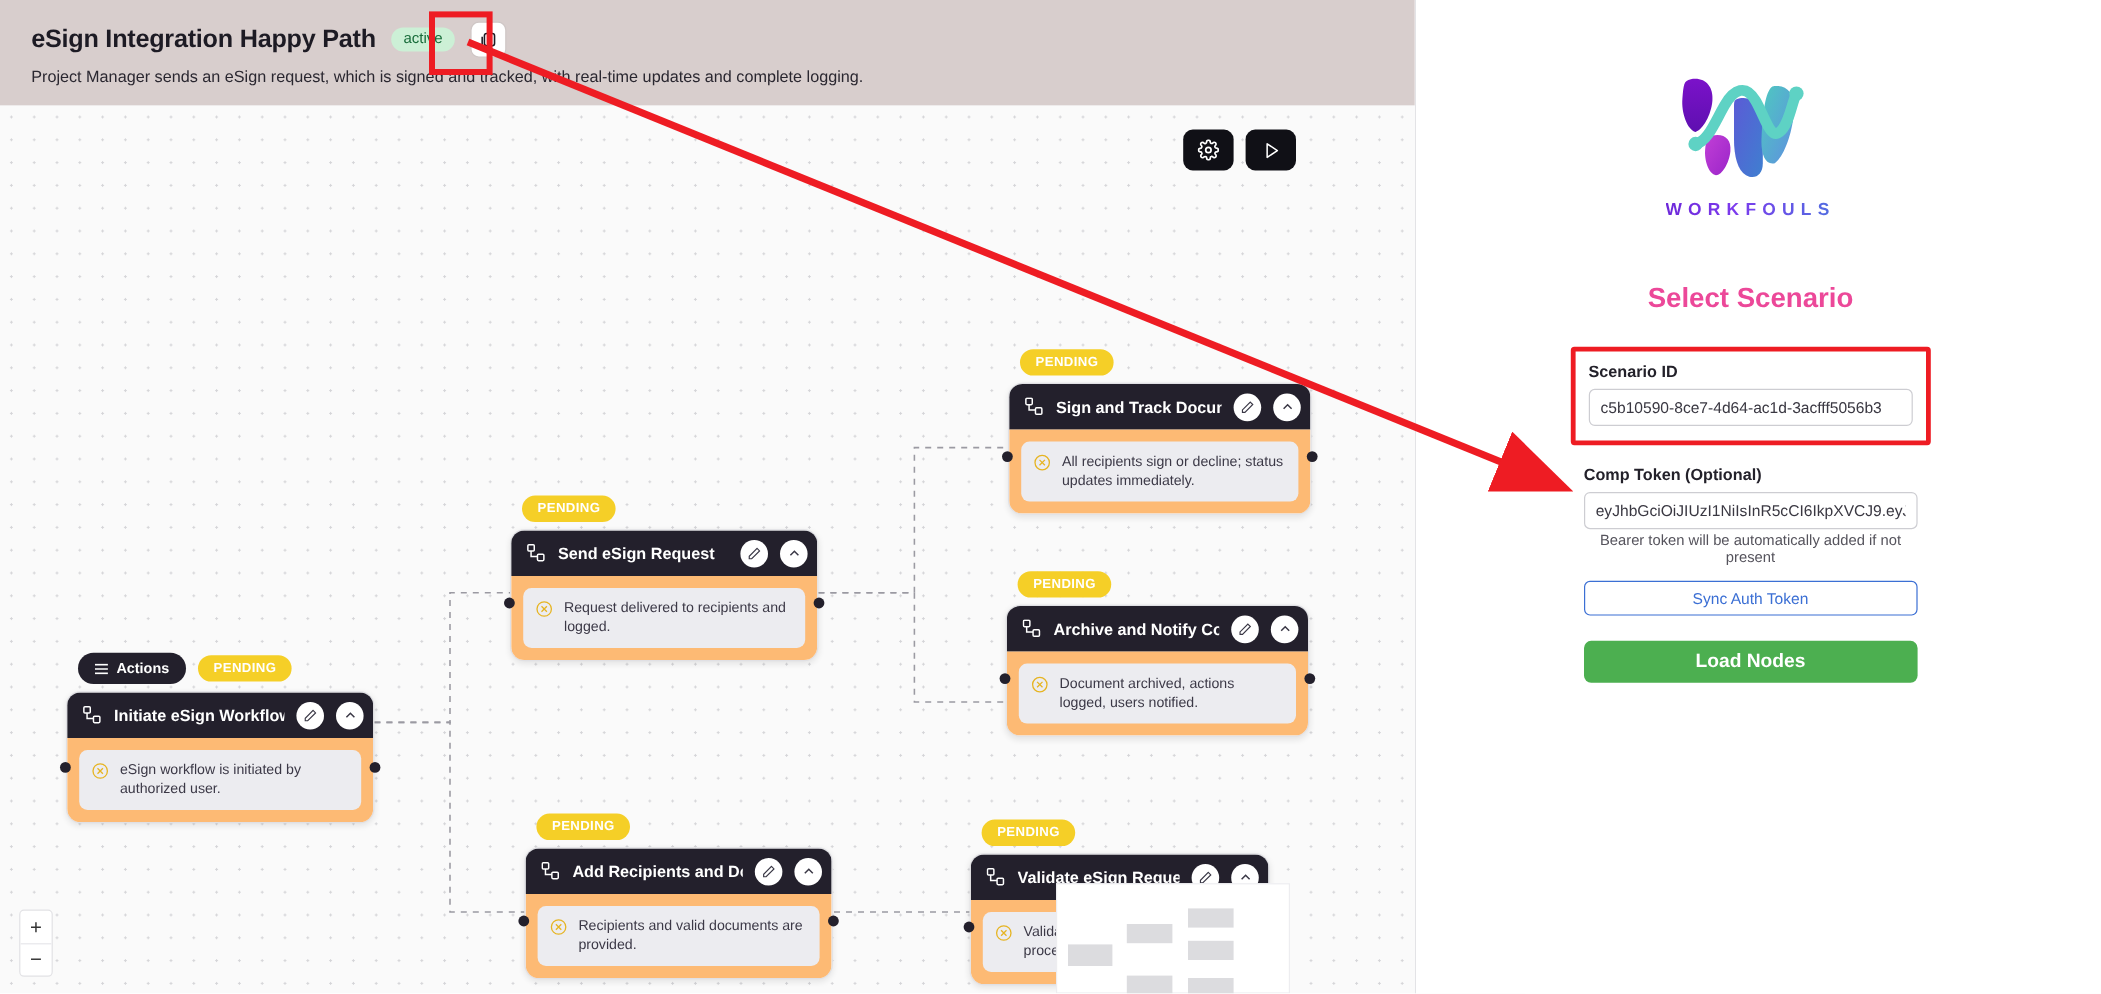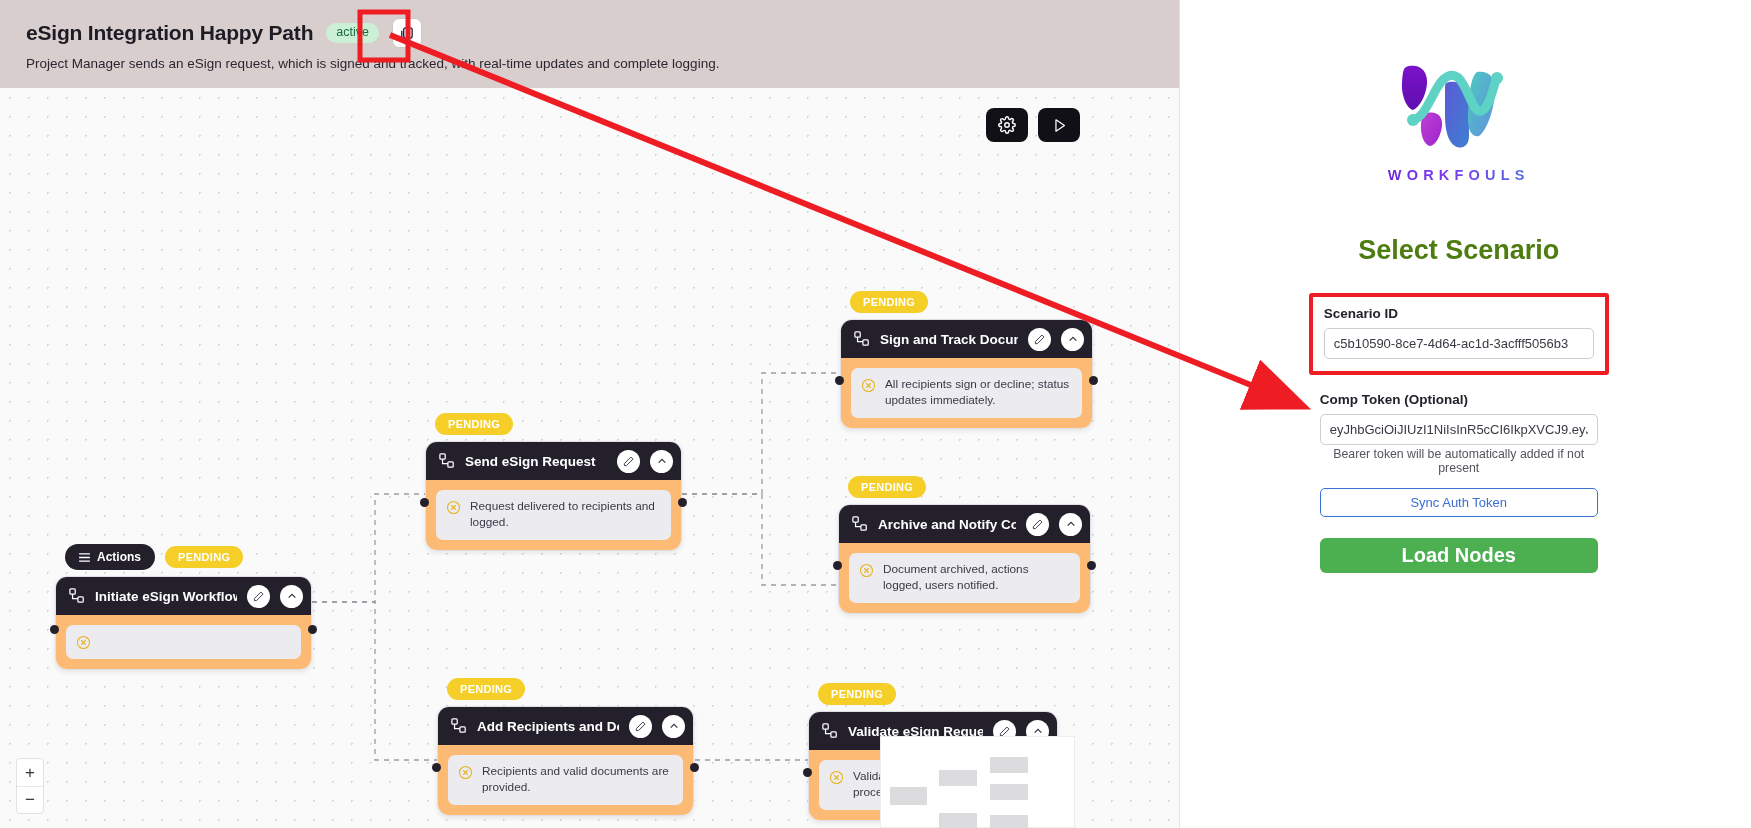--- a/index.html
+++ b/index.html
@@ -144,21 +144,21 @@
     padding-top: 58px;
   }
   .logo-wrap { display: flex; flex-direction: column; align-items: center; }
   .brand-name {
     margin-top: 11px; font-size: 14.5px; font-weight: bold;
     letter-spacing: 5.2px; color: #5b21b6;
     background: linear-gradient(90deg,#6d28d9 0%,#7c3aed 40%,#4f6fe0 100%);
     -webkit-background-clip: text; background-clip: text; color: transparent;
   }
   .panel-title {
-    margin-top: 52px; font-size: 27px; font-weight: bold; color: #4d7c0f;
+    margin-top: 52px; font-size: 23px; font-weight: bold; color: #ec4899;
   }
   .form { width: 278px; margin-top: 27px; }
   .field-label {
     font-size: 13.5px; font-weight: bold; color: #23212a; margin-bottom: 7px;
   }
   .txt-input {
     width: 100%; height: 31px; border: 1px solid #cdcdd2; border-radius: 5px;
     padding: 0 9px; font-size: 13px; color: #3a3842;
     font-family: "Liberation Sans", sans-serif; background: #fff;
   }
@@ -167,21 +167,21 @@
     padding: 9px 11px 12px; margin: 0 -11px;
   }
   .hint { font-size: 12.3px; color: #55535c; margin-top: 2px; text-align: center; }
   .btn-sync {
     width: 100%; margin-top: 13px; height: 29px; background: #fff;
     border: 1px solid #3b6fd4; border-radius: 5px; color: #3b6fd4;
     font-size: 13px; cursor: pointer; font-family: "Liberation Sans", sans-serif;
   }
   .btn-load {
     width: 278px; margin-top: 21px; height: 35px; background: #4caf50;
-    border: none; border-radius: 6px; color: #fff; font-size: 20px;
+    border: none; border-radius: 6px; color: #fff; font-size: 16px;
     font-weight: bold; cursor: pointer; font-family: "Liberation Sans", sans-serif;
   }
 
   
   .annot { position: absolute; inset: 0; z-index: 90; pointer-events: none; }
 </style>
 </head>
 <body>
 
 <div class="app">
@@ -256,20 +256,21 @@
                   <path d="M2 8l4-4 4 4"></path>
                 </svg>
             </span>
           </div>
           <div class="node-body">
             <div class="node-note">
               <svg width="15" height="15" viewBox="0 0 18 18" fill="none" stroke="#e6b422" stroke-width="1.3" style="flex:none;margin-top:1px">
                   <circle cx="9" cy="9" r="7.2"></circle>
                   <path d="M6.3 6.3l5.4 5.4M11.7 6.3l-5.4 5.4"></path>
                 </svg>
+              <span class="note-text">eSign workflow is initiated by authorized user.</span>
             </div>
           </div>
         </div>
         <span class="port" style="left:-5px; top:64%;"></span>
         <span class="port" style="right:-5px; top:64%;"></span>
       </div>
 
       <div class="node" style="left:425px; top:325px; width:257px;">
         <div class="node-chips">
           <span class="chip-pending">PENDING</span>

